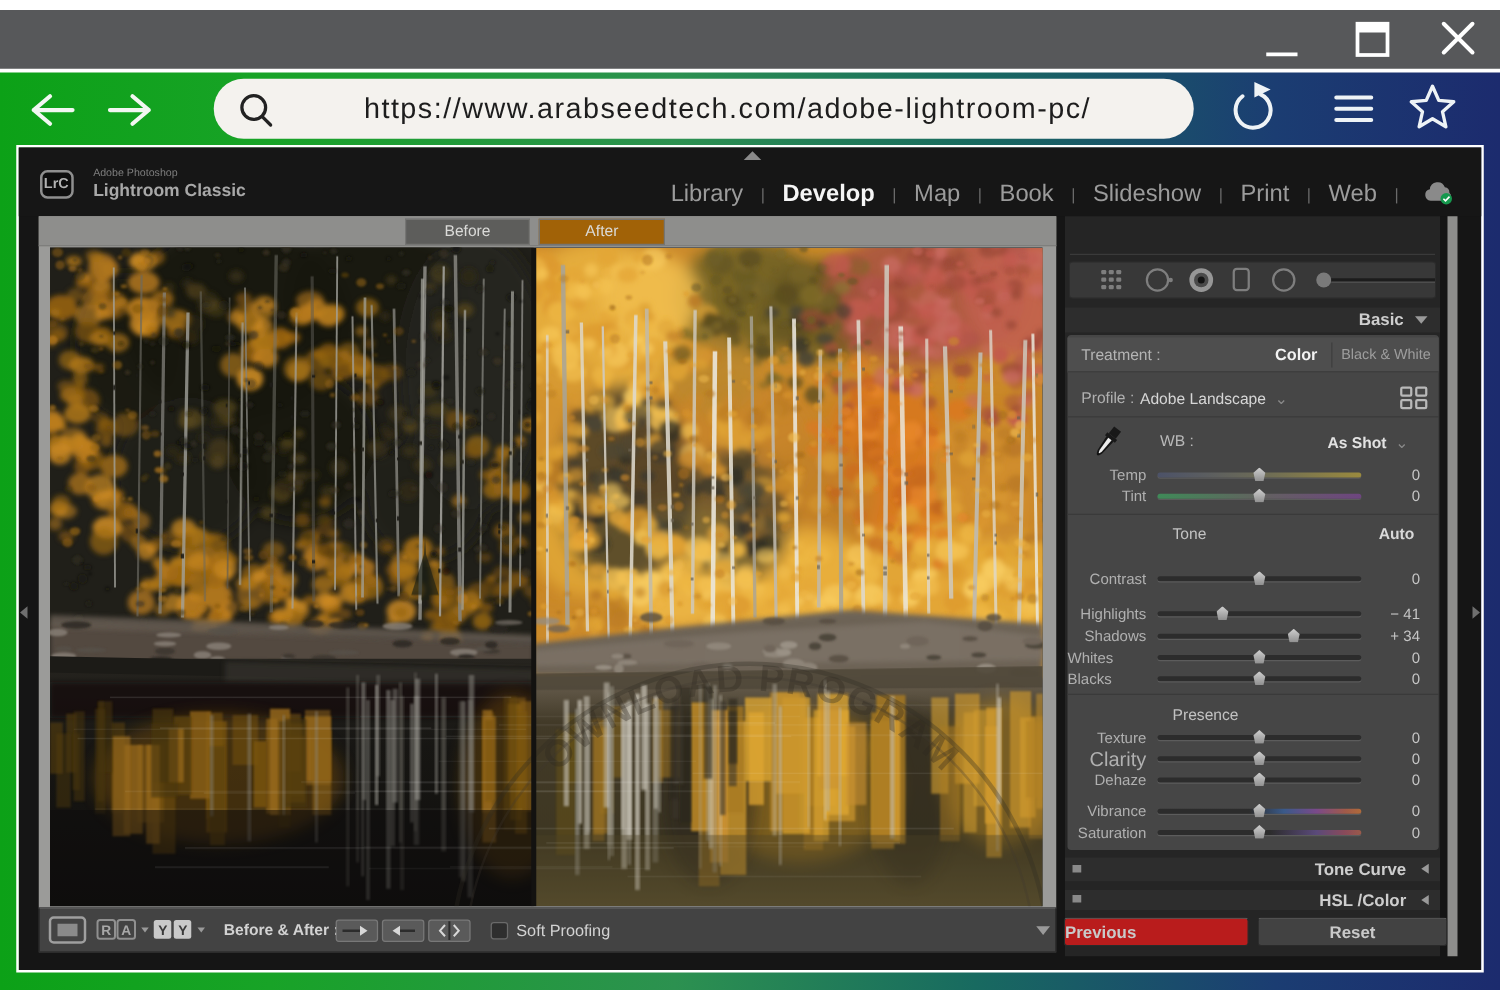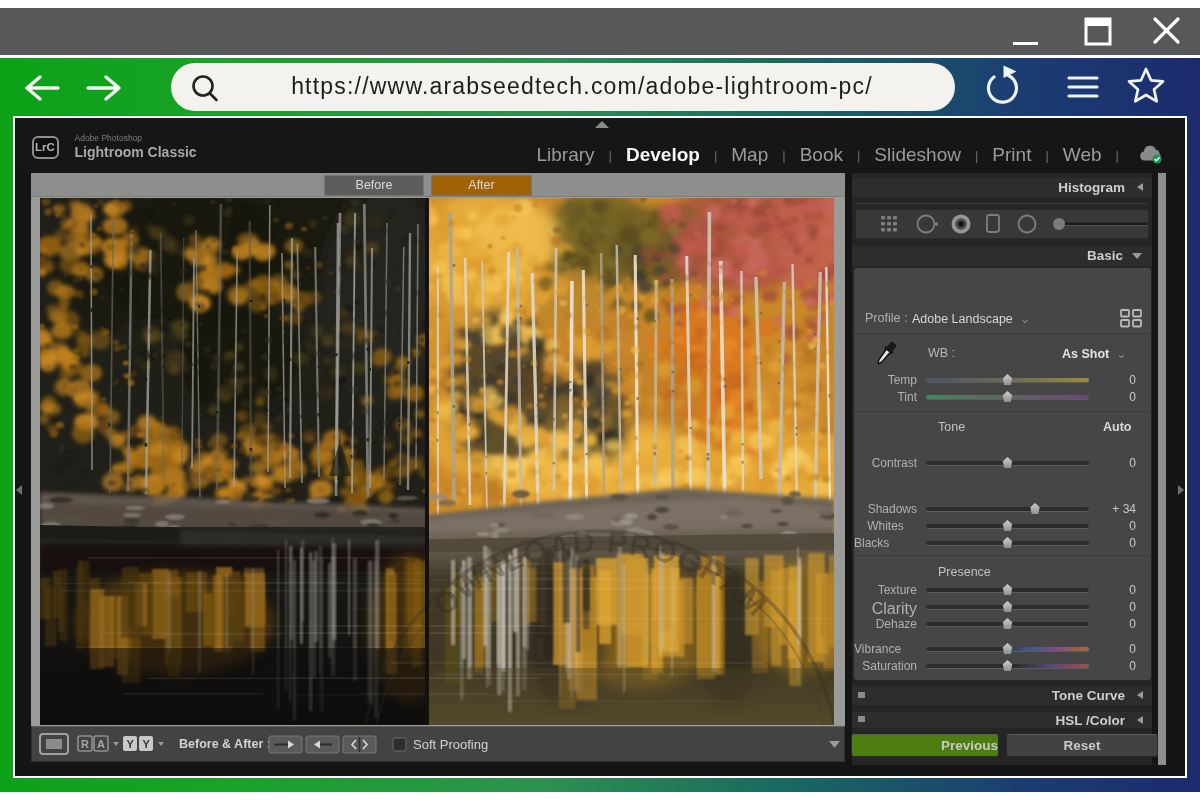--- a/index.html
+++ b/index.html
@@ -2293,24 +2293,20 @@
                 <path id="arcT" d="M 400 426 A 215 215 0 0 1 720 426"></path>
               </defs>
 <text font-family="Liberation Sans, sans-serif" font-size="30" font-weight="bold" fill="#2e2921" opacity="0.33" letter-spacing="1.5"><textPath href="#arcT" startOffset="50%" text-anchor="middle">DOWNLOAD PROGRAMS</textPath></text>
 </g>
 <rect x="385" y="0" width="4" height="527" fill="#131210"></rect>
 </svg></div>
 </div>
 <div class="abs" style="left:1px;top:367px;width:0;height:0;border-top:5px solid transparent;border-bottom:5px solid transparent;border-right:6px solid #6f6f6f"></div>
 <div class="abs" style="left:1163px;top:367px;width:0;height:0;border-top:5px solid transparent;border-bottom:5px solid transparent;border-left:6px solid #6f6f6f"></div>
 <div class="abs" style="left:837.5px;top:55px;width:300px;height:592px;background:#252525">
-<div class="abs" style="left:0;top:5px;width:300px;height:19px;background:#2d2d2d;color:#cecece;font-size:13.5px;font-weight:bold">
-          <span class="abs" style="right:27px;top:2px">Histogram</span>
-          <span class="abs" style="right:9px;top:5px;width:0;height:0;border-top:4.5px solid transparent;border-bottom:4.5px solid transparent;border-right:6.5px solid #9a9a9a"></span>
-        </div>
 <div class="abs" style="left:4px;top:30px;width:292px;height:1px;background:#3a3a3a"></div>
 <div class="abs" style="left:3px;top:36px;width:294px;height:30px;background:#383838;border:1px solid #2b2b2b;border-radius:3px">
 <svg width="292" height="28">
 <g fill="#7e7e7e">
 <rect x="25" y="6" width="4" height="3.4" rx="1"></rect>
               <rect x="31" y="6" width="4" height="3.4" rx="1"></rect>
               <rect x="37" y="6" width="4" height="3.4" rx="1"></rect>
 <rect x="25" y="12" width="4" height="3.4" rx="1"></rect>
               <rect x="31" y="12" width="4" height="3.4" rx="1"></rect>
               <rect x="37" y="12" width="4" height="3.4" rx="1"></rect>
@@ -2328,20 +2324,26 @@
 <circle cx="203" cy="14" r="6" fill="#7a7a7a"></circle>
 <line x1="209" y1="14" x2="298" y2="14" stroke="#1c1c1c" stroke-width="3"></line>
 <line x1="209" y1="15.7" x2="298" y2="15.7" stroke="#555" stroke-width="1"></line>
 </svg>
 </div>
 <div class="abs" style="left:0;top:73px;width:300px;height:20px;background:#2d2d2d;color:#cecece;font-size:13.5px;font-weight:bold">
           <span class="abs" style="right:29px;top:2px">Basic</span>
           <span class="abs" style="right:10px;top:7px;width:0;height:0;border-left:5px solid transparent;border-right:5px solid transparent;border-top:6.5px solid #9a9a9a"></span>
         </div>
 <div class="abs" style="left:2px;top:95px;width:297px;height:412px;background:#464646;border-radius:3px">
+<div class="abs" style="left:0;top:2px;width:297px;height:28px;background:#4e4e4e;border-bottom:1px solid #3a3a3a;white-space:nowrap">
+<span class="abs" style="left:11px;top:7px;color:#b4b4b4;font-size:12.5px">Treatment :</span>
+<span class="abs" style="left:166px;top:6px;color:#f2f2f2;font-size:13px;font-weight:bold">Color</span>
+<span class="abs" style="left:211px;top:4px;width:1px;height:20px;background:#3e3e3e"></span>
+<span class="abs" style="left:219px;top:8px;color:#9e9e9e;font-size:11.5px">Black &amp; White</span>
+</div>
 <div class="abs" style="left:0;top:34px;width:297px;height:32px;border-bottom:1px solid #3a3a3a;white-space:nowrap">
 <span class="abs" style="left:11px;top:9px;color:#b0b0b0;font-size:12.5px">Profile :</span>
 <span class="abs" style="left:58px;top:9px;color:#d6d6d6;font-size:12.5px">Adobe Landscape&nbsp;&nbsp;<span style="color:#8a8a8a">⌄</span></span>
 <svg width="24" height="20" style="position:absolute;right:8px;top:6px" fill="none" stroke="#b9b9b9" stroke-width="1.8">
               <rect x="2" y="2" width="8" height="6.5" rx="1"></rect>
               <rect x="14" y="2" width="8" height="6.5" rx="1"></rect>
               <rect x="2" y="12" width="8" height="6.5" rx="1"></rect>
               <rect x="14" y="12" width="8" height="6.5" rx="1"></rect>
             </svg>
 </div>
@@ -2371,28 +2373,34 @@
 </div>
 <div class="abs" style="left:0;top:144px;width:297px;height:144px;border-bottom:1px solid #3a3a3a">
 <span class="abs" style="left:84px;top:8px;color:#c2c2c2;font-size:12.5px">Tone</span>
 <span class="abs" style="left:249px;top:8px;color:#d8d8d8;font-size:12.5px;font-weight:bold">Auto</span>
 <div class="abs" style="left:0;top:42px;width:297px;height:17px">
 <span class="abs" style="left:0;top:2px;width:63px;text-align:right;color:#b0b0b0;font-size:12px">Contrast</span>
 <span class="abs" style="left:72px;top:7px;width:163px;height:3.5px;background:#2c2c2c;border-radius:2px;box-shadow:0 1px 0 rgba(255,255,255,0.12)"></span>
 <span class="abs" style="left:148.0px;top:3px;width:11px;height:11px;background:linear-gradient(#cfcfcf,#8f8f8f);clip-path:polygon(50% 0,93% 38%,80% 100%,20% 100%,7% 38%);"></span>
 <span class="abs" style="left:204px;top:2px;width:78px;text-align:right;color:#c6c6c6;font-size:12px">0</span>
 </div>
+<div class="abs" style="left:0;top:70px;width:297px;height:17px">
+<span class="abs" style="left:0;top:2px;width:63px;text-align:right;color:#b0b0b0;font-size:12px">Highlights</span>
+<span class="abs" style="left:72px;top:7px;width:163px;height:3.5px;background:#2c2c2c;border-radius:2px;box-shadow:0 1px 0 rgba(255,255,255,0.12)"></span>
+<span class="abs" style="left:118.5px;top:3px;width:11px;height:11px;background:linear-gradient(#cfcfcf,#8f8f8f);clip-path:polygon(50% 0,93% 38%,80% 100%,20% 100%,7% 38%);"></span>
+<span class="abs" style="left:204px;top:2px;width:78px;text-align:right;color:#c6c6c6;font-size:12px">− 41</span>
+</div>
 <div class="abs" style="left:0;top:88px;width:297px;height:17px">
 <span class="abs" style="left:0;top:2px;width:63px;text-align:right;color:#b0b0b0;font-size:12px">Shadows</span>
 <span class="abs" style="left:72px;top:7px;width:163px;height:3.5px;background:#2c2c2c;border-radius:2px;box-shadow:0 1px 0 rgba(255,255,255,0.12)"></span>
 <span class="abs" style="left:175.5px;top:3px;width:11px;height:11px;background:linear-gradient(#cfcfcf,#8f8f8f);clip-path:polygon(50% 0,93% 38%,80% 100%,20% 100%,7% 38%);"></span>
 <span class="abs" style="left:204px;top:2px;width:78px;text-align:right;color:#c6c6c6;font-size:12px">+ 34</span>
 </div>
 <div class="abs" style="left:0;top:105px;width:297px;height:17px">
-<span class="abs" style="left:0;top:2px;width:63px;text-align:center;color:#b0b0b0;font-size:12px">Whites</span>
+<span class="abs" style="left:0;top:2px;width:63px;text-align:left;color:#b0b0b0;font-size:12px">Whites</span>
 <span class="abs" style="left:72px;top:7px;width:163px;height:3.5px;background:#2c2c2c;border-radius:2px;box-shadow:0 1px 0 rgba(255,255,255,0.12)"></span>
 <span class="abs" style="left:148.0px;top:3px;width:11px;height:11px;background:linear-gradient(#cfcfcf,#8f8f8f);clip-path:polygon(50% 0,93% 38%,80% 100%,20% 100%,7% 38%);"></span>
 <span class="abs" style="left:204px;top:2px;width:78px;text-align:right;color:#c6c6c6;font-size:12px">0</span>
 </div>
 <div class="abs" style="left:0;top:122px;width:297px;height:17px">
 <span class="abs" style="left:0;top:2px;width:63px;text-align:left;color:#b0b0b0;font-size:12px">Blacks</span>
 <span class="abs" style="left:72px;top:7px;width:163px;height:3.5px;background:#2c2c2c;border-radius:2px;box-shadow:0 1px 0 rgba(255,255,255,0.12)"></span>
 <span class="abs" style="left:148.0px;top:3px;width:11px;height:11px;background:linear-gradient(#cfcfcf,#8f8f8f);clip-path:polygon(50% 0,93% 38%,80% 100%,20% 100%,7% 38%);"></span>
 <span class="abs" style="left:204px;top:2px;width:78px;text-align:right;color:#c6c6c6;font-size:12px">0</span>
 </div>
@@ -2411,21 +2419,21 @@
 <span class="abs" style="left:148.0px;top:3px;width:11px;height:11px;background:linear-gradient(#cfcfcf,#8f8f8f);clip-path:polygon(50% 0,93% 38%,80% 100%,20% 100%,7% 38%);"></span>
 <span class="abs" style="left:204px;top:2px;width:78px;text-align:right;color:#c6c6c6;font-size:12px">0</span>
 </div>
 <div class="abs" style="left:0;top:59px;width:297px;height:17px">
 <span class="abs" style="left:0;top:2px;width:63px;text-align:right;color:#b0b0b0;font-size:12px">Dehaze</span>
 <span class="abs" style="left:72px;top:7px;width:163px;height:3.5px;background:#2c2c2c;border-radius:2px;box-shadow:0 1px 0 rgba(255,255,255,0.12)"></span>
 <span class="abs" style="left:148.0px;top:3px;width:11px;height:11px;background:linear-gradient(#cfcfcf,#8f8f8f);clip-path:polygon(50% 0,93% 38%,80% 100%,20% 100%,7% 38%);"></span>
 <span class="abs" style="left:204px;top:2px;width:78px;text-align:right;color:#c6c6c6;font-size:12px">0</span>
 </div>
 <div class="abs" style="left:0;top:84px;width:297px;height:17px">
-<span class="abs" style="left:0;top:2px;width:63px;text-align:left;color:#b0b0b0;font-size:12px">Vibrance</span>
+<span class="abs" style="left:0;top:2px;width:63px;text-align:right;color:#b0b0b0;font-size:12px">Vibrance</span>
 <span class="abs" style="left:72px;top:7px;width:163px;height:3.5px;background:linear-gradient(90deg,#2c2c2c 45%,#3a5a8a 62%,#7a4a8a 78%,#a05a4a 92%,#b06a3a);border-radius:2px;box-shadow:0 1px 0 rgba(255,255,255,0.12)"></span>
 <span class="abs" style="left:148.0px;top:3px;width:11px;height:11px;background:linear-gradient(#cfcfcf,#8f8f8f);clip-path:polygon(50% 0,93% 38%,80% 100%,20% 100%,7% 38%);"></span>
 <span class="abs" style="left:204px;top:2px;width:78px;text-align:right;color:#c6c6c6;font-size:12px">0</span>
 </div>
 <div class="abs" style="left:0;top:101px;width:297px;height:17px">
 <span class="abs" style="left:0;top:2px;width:63px;text-align:right;color:#b0b0b0;font-size:12px">Saturation</span>
 <span class="abs" style="left:72px;top:7px;width:163px;height:3.5px;background:linear-gradient(90deg,#2c2c2c 55%,#5a4a7a 78%,#8a4a5a 92%,#9a5a4a);border-radius:2px;box-shadow:0 1px 0 rgba(255,255,255,0.12)"></span>
 <span class="abs" style="left:148.0px;top:3px;width:11px;height:11px;background:linear-gradient(#cfcfcf,#8f8f8f);clip-path:polygon(50% 0,93% 38%,80% 100%,20% 100%,7% 38%);"></span>
 <span class="abs" style="left:204px;top:2px;width:78px;text-align:right;color:#c6c6c6;font-size:12px">0</span>
 </div>
@@ -2436,21 +2444,21 @@
           <span class="abs" style="right:9px;top:5px;width:0;height:0;border-top:4.5px solid transparent;border-bottom:4.5px solid transparent;border-right:6.5px solid #9a9a9a"></span>
           <span class="abs" style="left:6px;top:6px;width:7px;height:6px;background:#8a8a8a"></span>
         </div>
 <div class="abs" style="left:0;top:539px;width:300px;height:16px;background:#2d2d2d;color:#cecece;font-size:13.5px;font-weight:bold;overflow:hidden">
           <span class="abs" style="right:27px;top:1px">HSL /Color</span>
           <span class="abs" style="right:9px;top:4px;width:0;height:0;border-top:4.5px solid transparent;border-bottom:4.5px solid transparent;border-right:6.5px solid #9a9a9a"></span>
           <span class="abs" style="left:6px;top:4px;width:7px;height:6px;background:#8a8a8a"></span>
         </div>
 </div>
 <div class="abs" style="left:1143.5px;top:55px;width:8px;height:592px;background:#8e8e8c"></div>
-<div class="abs" style="left:836.5px;top:616px;width:148px;height:23px;background:#4d7c0f;border:1px solid #2a2a2a;border-top-color:#5a5a5a;border-radius:3px;color:#c9c9c9;font-size:13.5px;font-weight:bold;text-align:right;line-height:21px">Previous</div>
+<div class="abs" style="left:836.5px;top:616px;width:148px;height:23px;background:#b91c1c;border:1px solid #2a2a2a;border-top-color:#5a5a5a;border-radius:3px;color:#c9c9c9;font-size:13.5px;font-weight:bold;text-align:left;line-height:21px">Previous</div>
 <div class="abs" style="left:991.5px;top:616px;width:152px;height:23px;background:#424242;border:1px solid #2a2a2a;border-top-color:#5a5a5a;border-radius:3px;color:#c9c9c9;font-size:13.5px;font-weight:bold;text-align:center;line-height:21px">Reset</div>
 <div class="abs" style="left:16.5px;top:608px;width:814px;height:36px;background:#434343;border:1px solid #2e2e2e;border-top-color:#5e5e5e">
 <svg width="812" height="34">
 <rect x="8" y="7" width="28" height="20" rx="3" fill="none" stroke="#9f9f9f" stroke-width="2"></rect>
 <rect x="14" y="12" width="16" height="10" fill="#8a8a8a"></rect>
 <rect x="46" y="9" width="14" height="15" rx="2" fill="none" stroke="#909090" stroke-width="1.6"></rect>
 <rect x="62" y="9" width="14" height="15" rx="2" fill="none" stroke="#909090" stroke-width="1.6"></rect>
 <text x="49" y="21" fill="#a8a8a8" font-size="11" font-weight="bold">R</text>
           <text x="65" y="21" fill="#a8a8a8" font-size="11" font-weight="bold">A</text>
 <path d="M81 15 l6 0 l-3 4 Z" fill="#9a9a9a"></path>

